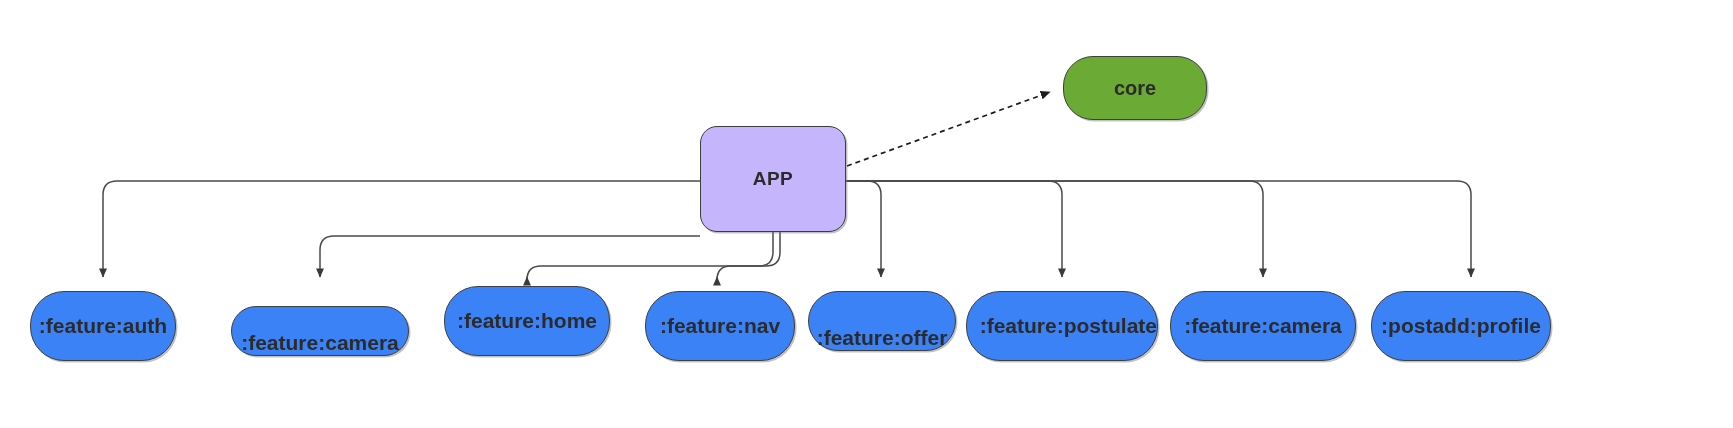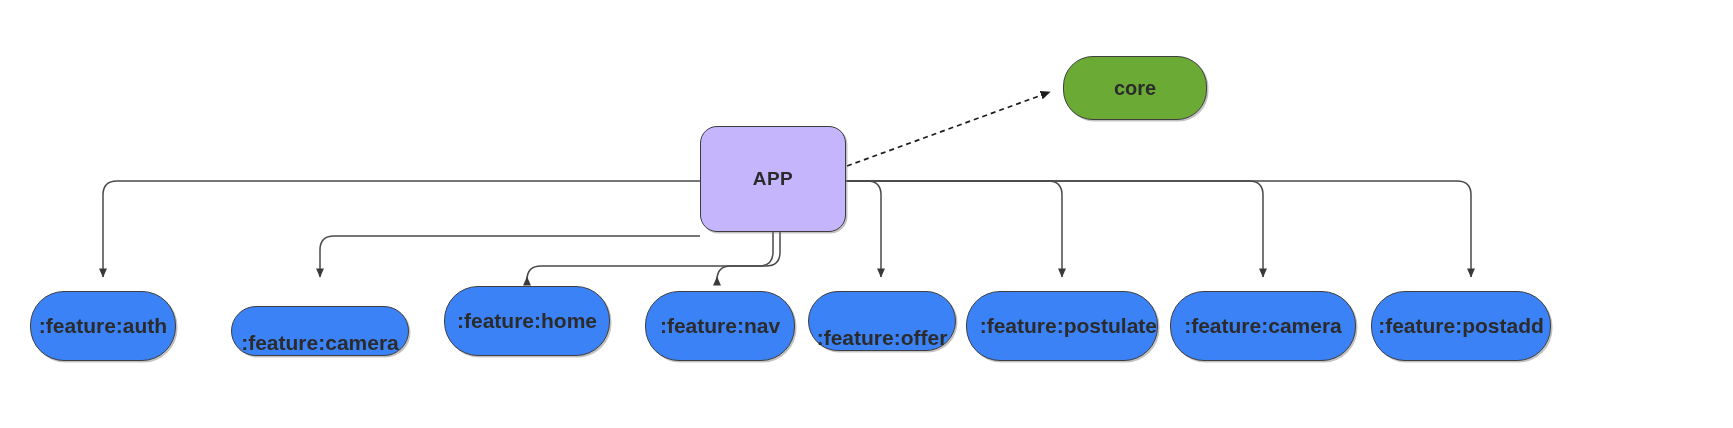--- a/index.html
+++ b/index.html
@@ -141,16 +141,16 @@
 
   <div class="node node-feature" style="left:966px; top:291px; width:192px; height:70px;justify-content:flex-end;">
     <span class="node-label">:feature:postulate</span>
   </div>
 
   <div class="node node-feature" style="left:1170px; top:291px; width:186px; height:70px;">
     <span class="node-label">:feature:camera</span>
   </div>
 
   <div class="node node-feature" style="left:1371px; top:291px; width:180px; height:70px;">
-    <span class="node-label">:feature:postadd</span>
+    <span class="node-label">:postadd:profile</span>
   </div>
 
 </div>
 
 </body></html>

